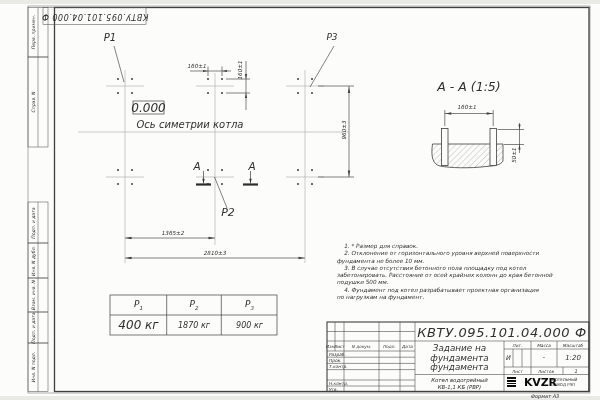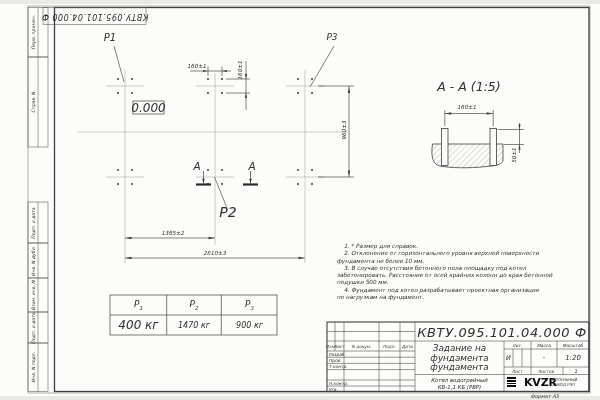--- a/index.html
+++ b/index.html
@@ -199,22 +199,23 @@
   <div class="t rot90" style="left:33px;top:102px;font-size:4.6px">Справ. N</div>
   <div class="t rot90" style="left:33px;top:222.5px;font-size:4.6px">Подп. и дата</div>
   <div class="t rot90" style="left:33px;top:260.5px;font-size:4.6px">Инв. N дубл.</div>
   <div class="t rot90" style="left:33px;top:295px;font-size:4.6px">Взам. инв. N</div>
   <div class="t rot90" style="left:33px;top:327.5px;font-size:4.6px">Подп. и дата</div>
   <div class="t rot90" style="left:33px;top:367px;font-size:4.6px">Инв. N подл.</div>
   <div class="t rot180" style="left:94.5px;top:16px;font-size:8px;letter-spacing:0.5px">КВТУ.095.101.04.000  Ф</div>
 
   <div class="t pivot" style="left:110px;top:37px;font-size:10px">P1</div>
   <div class="t pivot" style="left:332px;top:37px;font-size:9px">P3</div>
-  <div class="t pivot" style="left:228px;top:212px;font-size:14px">P2</div>
+  <div class="t pivot" style="left:228px;top:212px;font-size:11px">P2</div>
   <div class="t pivot" style="left:148.5px;top:107.5px;font-size:12px">0.000</div>
+  <div class="t pivot" style="left:190px;top:124px;font-size:10px">Ось симетрии котла</div>
   <div class="t pivot" style="left:197px;top:66px;font-size:5.6px">160±1</div>
   <div class="t rot90" style="left:240px;top:70px;font-size:5.6px">160±1</div>
   <div class="t rot90" style="left:344px;top:130px;font-size:5.6px">960±3</div>
   <div class="t pivot" style="left:173px;top:233px;font-size:5.6px">1365±2</div>
   <div class="t pivot" style="left:215px;top:252.5px;font-size:5.6px">2810±3</div>
   <div class="t pivot" style="left:197px;top:166px;font-size:10.5px">А</div>
   <div class="t pivot" style="left:252px;top:166px;font-size:10.5px">А</div>
 
   <div class="t pivot" style="left:469px;top:85.5px;font-size:12.5px">А - А (1:5)</div>
   <div class="t pivot" style="left:467px;top:107px;font-size:5.6px">160±1</div>
@@ -228,21 +229,21 @@
     <div class="note-line">забетонировать. Расстояние от осей крайних колонн до края бетонной</div>
     <div class="note-line">подушки 500 мм.</div>
     <div class="note-line">    4. Фундамент под котел разрабатывает проектная организация</div>
     <div class="note-line">по нагрузкам на фундамент.</div>
   </div>
 
   <div class="t pivot" style="left:138.5px;top:305px;font-size:9px"><span>P</span><sub style="font-size:5.5px">1</sub></div>
   <div class="t pivot" style="left:194px;top:305px;font-size:9px"><span>P</span><sub style="font-size:5.5px">2</sub></div>
   <div class="t pivot" style="left:249.5px;top:305px;font-size:9px"><span>P</span><sub style="font-size:5.5px">3</sub></div>
   <div class="t pivot" style="left:138.5px;top:325px;font-size:12px">400 кг</div>
-  <div class="t pivot" style="left:194px;top:325px;font-size:8px">1470 кг</div>
+  <div class="t pivot" style="left:194px;top:325px;font-size:8px">1870 кг</div>
   <div class="t pivot" style="left:249.5px;top:325px;font-size:8px">900 кг</div>
 
   <div class="t pivot" style="left:502px;top:331.5px;font-size:13px;letter-spacing:0.6px">КВТУ.095.101.04.000  Ф</div>
   <div class="t pivot" style="left:459.5px;top:347.5px;font-size:8.8px">Задание на</div>
   <div class="t pivot" style="left:459.5px;top:357.5px;font-size:8.8px">фундамента</div>
   <div class="t pivot" style="left:459.5px;top:367px;font-size:8.8px">фундамента</div>
   <div class="t pivot" style="left:459.5px;top:380px;font-size:5.4px">Котел водогрейный</div>
   <div class="t pivot" style="left:459.5px;top:387px;font-size:5.4px">КВ-1,1 КБ  (РВР)</div>
 
   <div class="t pivot" style="left:331px;top:346px;font-size:4.2px">Изм.</div>

